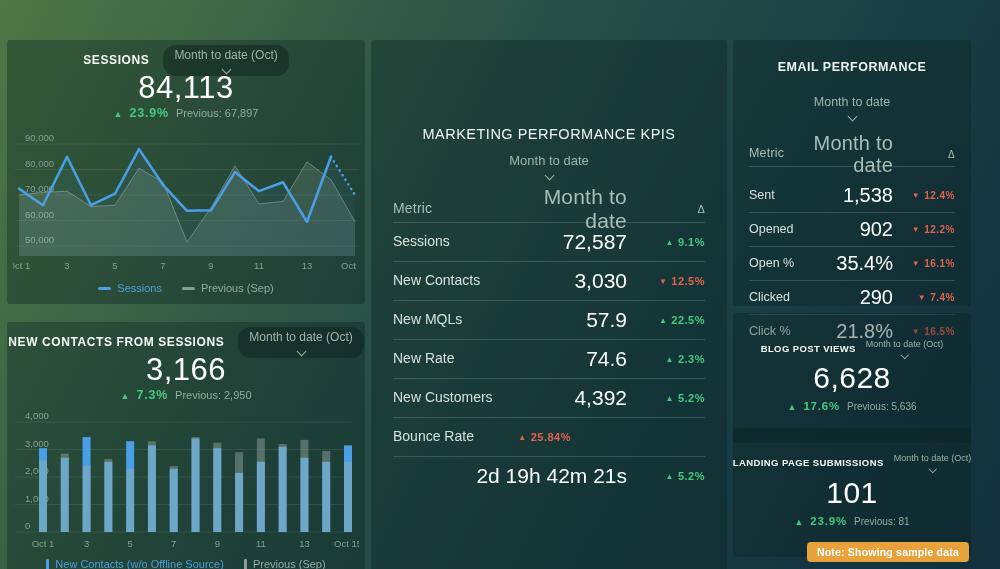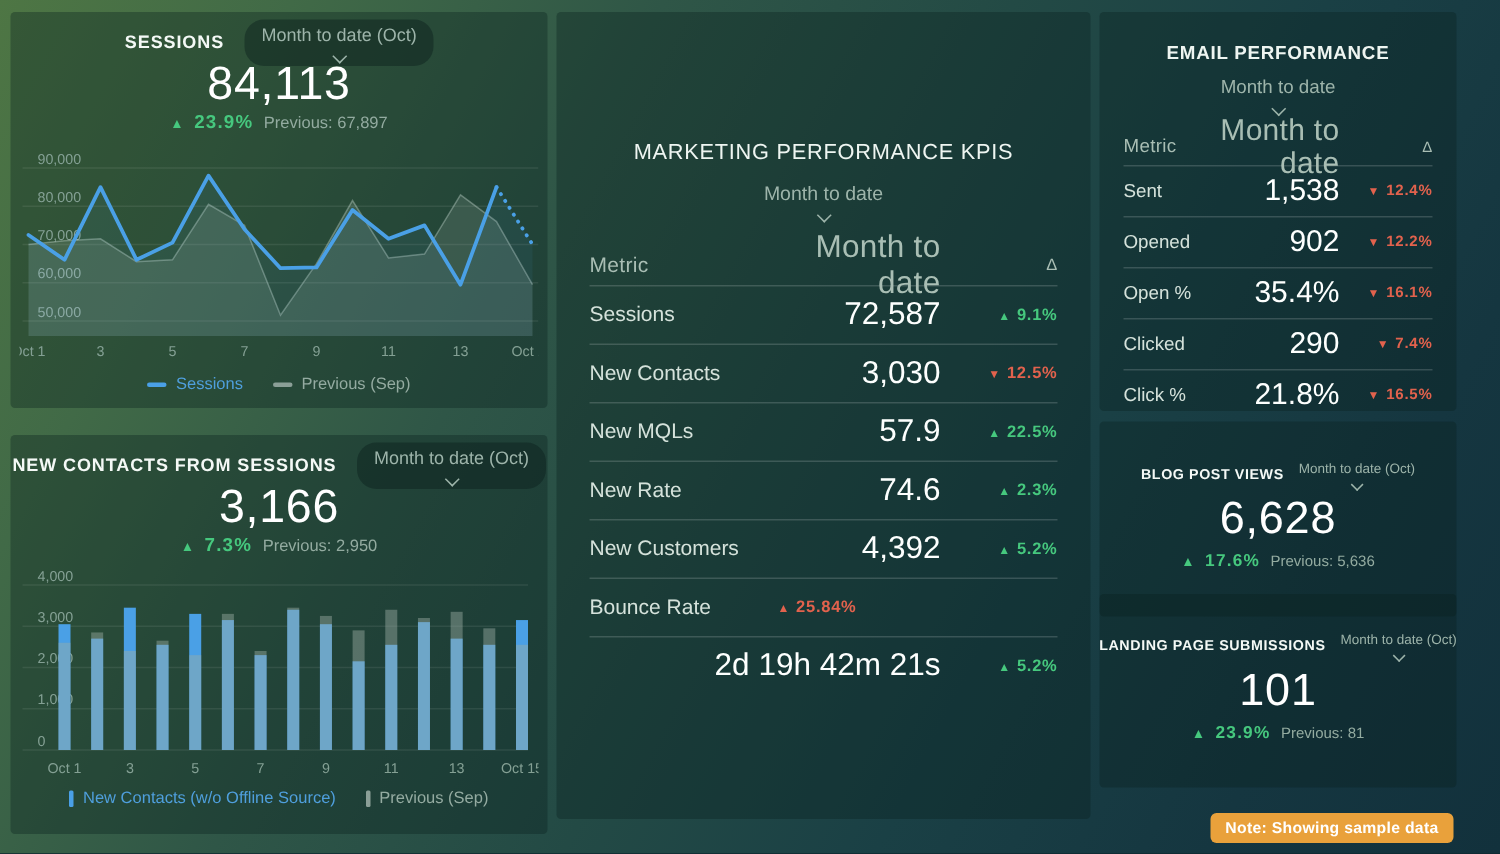--- a/index.html
+++ b/index.html
@@ -1,25 +1,25 @@
 <!DOCTYPE html>
 <html><head>
 <meta charset="utf-8">
 <style>
   html,body { margin:0; padding:0; background:#0e2830; }
   #stage {
     position:relative; width:1000px; height:569px; overflow:hidden;
     font-family:"Liberation Sans","DejaVu Sans",sans-serif;
     background:linear-gradient(118deg,#4e7644 0%,#416a47 15%,#2f5647 34%,#234a45 52%,#1a4045 68%,#153640 85%,#12313c 100%);
   }
-  .panel { position:absolute; background:rgba(8,31,29,0.35); border-radius:3px; box-sizing:border-box; }
+  .panel { position:absolute; background:rgba(8,31,29,0.35); border-radius:3px; box-sizing:border-box;margin-top:32px; }
   #p-sessions { left:7px;   top:8px;   width:358px; height:264px; }
   #p-contacts { left:7px;   top:290px; width:358px; height:266px; }
   #p-kpis     { left:371px; top:8px;   width:356px; height:538px; }
-  #p-email    { left:733px; top:8px;   width:238px; height:266px; }
+  #p-email    { left:733px; top:8px;   width:238px; height:266px;gap:12px; }
   #p-blog     { left:733px; top:281px; width:238px; height:130px; }
   #p-landing  { left:733px; top:396px; width:238px; height:129px; }
 
   .chartpanel { display:flex; flex-direction:column; padding:9px 6px 4px; }
   .head { display:flex; justify-content:center; align-items:center; gap:14px; height:22px; }
   .ptitle { color:#f4f9f6; font-size:12px; font-weight:bold; letter-spacing:0.6px; white-space:nowrap; }
   .dropdown { color:#9db4aa; font-size:12px; display:inline-flex; align-items:center; gap:7px; cursor:pointer; white-space:nowrap;flex-direction:column; }
   .pill { background:rgba(12,32,29,0.45); border-radius:13px; padding:3px 11px; }
   .chev { width:6px; height:6px; border-right:1.6px solid currentColor; border-bottom:1.6px solid currentColor; transform:rotate(45deg); margin-top:-3px; flex:none; }
   .big { color:#ffffff; font-weight:300; text-align:center; font-size:31px; line-height:34px; letter-spacing:0.5px; }

